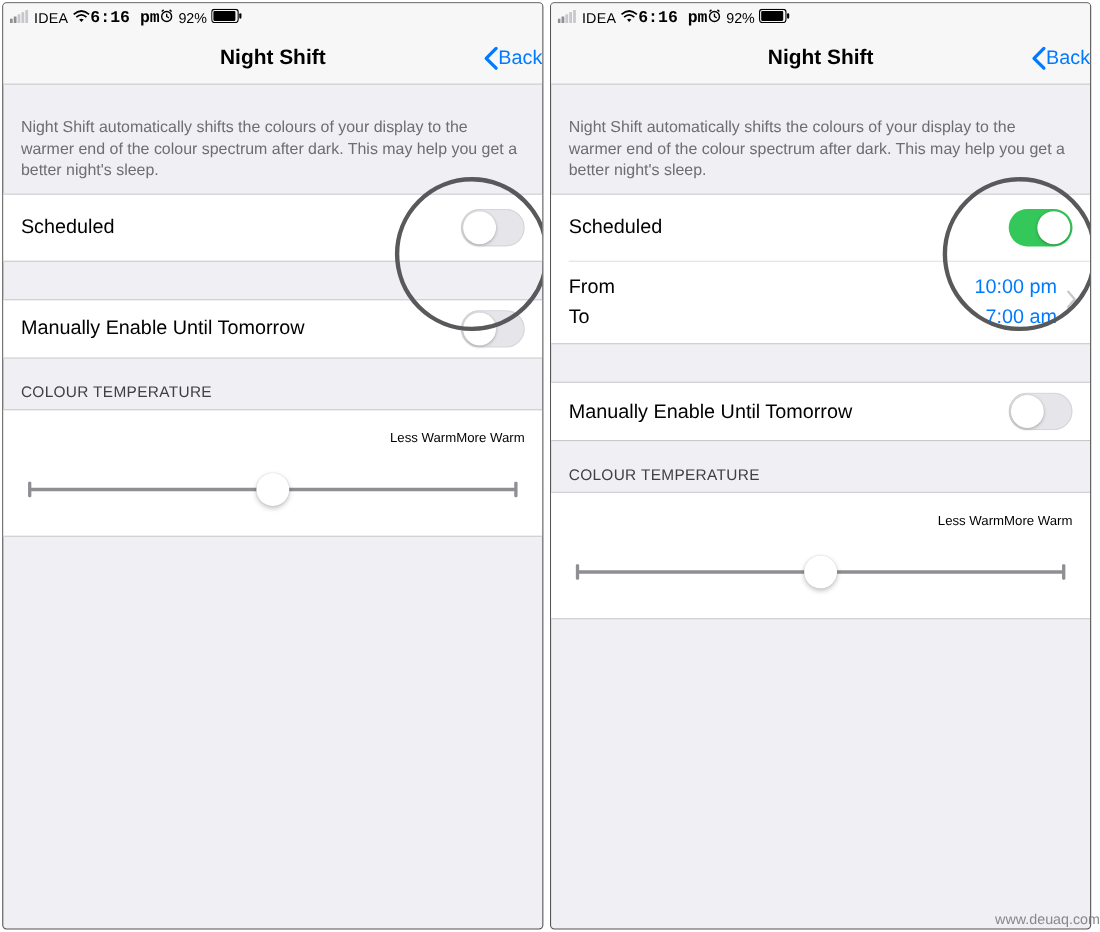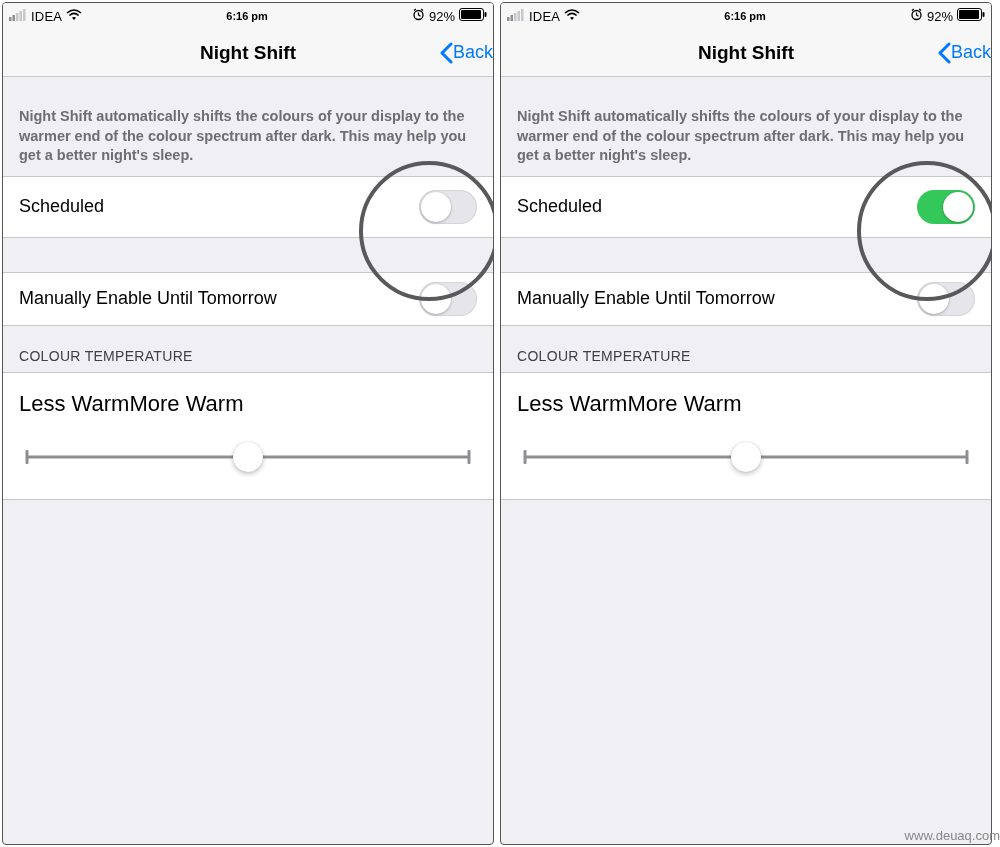--- a/index.html
+++ b/index.html
@@ -25,28 +25,28 @@
     font-size: 17px;
     color: #000;
   }
 
   
   .status-bar {
     background: #f7f7f8;
     height: 26px;
     display: flex;
     align-items: center;
-    justify-content: space-between;
+    justify-content: flex-start;
     padding: 0 6px;
     font-size: 13px;
     font-weight: 500;
   }
   .status-left, .status-right { display: flex; align-items: center; gap: 4px; }
   .carrier { font-size: 13px; letter-spacing: 0.2px; }
-  .time { font-size: 11px; font-weight: 600; }
+  .time { font-size: 15px; font-weight: 600; font-family: Liberation Mono, monospace; }
 
   
   .nav-bar {
     background: #f7f7f8;
     height: 48px;
     border-bottom: 1px solid #c8c8cc;
     position: relative;
     display: flex;
     align-items: center;
     justify-content: flex-end;
@@ -68,21 +68,20 @@
     font-weight: 600;
     pointer-events: none;
   }
 
   
   .desc {
     padding: 30px 16px 10px 16px;
     font-size: 14.5px;
     color: #6d6d72;
     line-height: 1.35;
-    font-weight: bold;
   }
   .section-header {
     padding: 22px 16px 8px 16px;
     font-size: 14px;
     color: #404040;
     letter-spacing: 0.3px;
   }
   .cell-group {
     background: #fff;
     border-top: 1px solid #c8c8cc;
@@ -132,22 +131,22 @@
   .chev svg { width: 10px; height: 16px; }
 
   
   .slider-group {
     background: #fff;
     border-top: 1px solid #c8c8cc;
     border-bottom: 1px solid #c8c8cc;
     padding: 18px 16px 26px 16px;
   }
   .slider-labels {
-    display: flex; justify-content: flex-start;
-    font-size: 22px; margin-bottom: 24px;
+    display: flex; justify-content: flex-end;
+    font-size: 12px; margin-bottom: 24px;
   }
   .slider {
     position: relative; height: 32px;
     margin: 0 8px;
   }
   .slider .track {
     position: absolute; left: 0; right: 0; top: 50%;
     height: 3px; background: #8e8e93; transform: translateY(-50%);
     border-radius: 2px;
   }
@@ -328,20 +327,35 @@
 
   <div class="desc">Night Shift automatically shifts the colours of your display to the warmer end of the colour spectrum after dark. This may help you get a better night's sleep.</div>
 
   <div class="cell-group">
     <div class="cell tall">
       <span>Scheduled</span>
       <div class="ios-switch on">
           <div class="knob"></div>
         </div>
     </div>
+    <div class="schedule-cell">
+      <div class="sched-labels">
+        <div>From</div>
+        <div>To</div>
+      </div>
+      <div class="sched-values">
+        <div>10:00 pm</div>
+        <div>7:00 am</div>
+      </div>
+      <span class="chev">
+        <svg viewBox="0 0 10 16">
+            <path d="M2 1 L8 8 L2 15" stroke="#c7c7cc" stroke-width="2" fill="none" stroke-linecap="round" stroke-linejoin="round"></path>
+          </svg>
+      </span>
+    </div>
   </div>
 
   <div style="height:34px"></div>
 
   <div class="cell-group">
     <div class="cell">
       <span>Manually Enable Until Tomorrow</span>
       <div class="ios-switch">
           <div class="knob"></div>
         </div>

